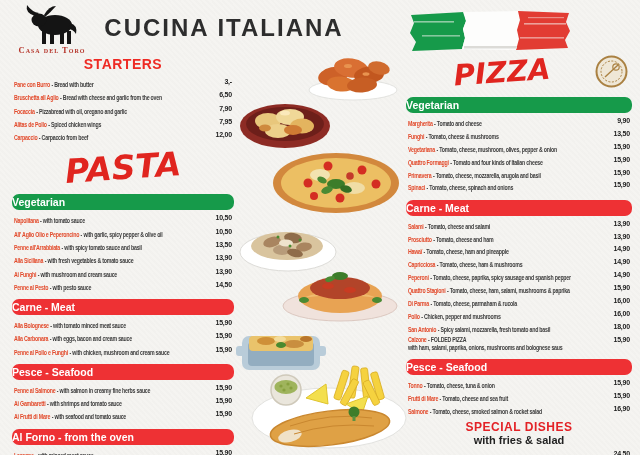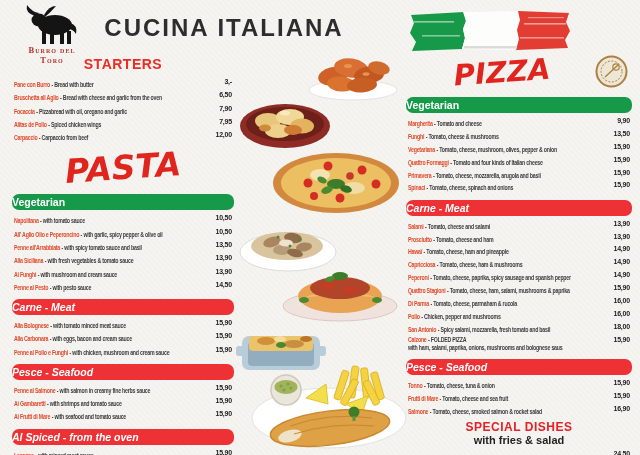--- a/index.html
+++ b/index.html
@@ -44,21 +44,21 @@
   .pasta-title { font-size:33px; margin:6px 0 4px; }
   .pizza-row { position:relative; height:36px; margin-bottom:2px; }
   .pizza-title { font-size:29px; padding-right:34px; }
   .badge { position:absolute; right:4px; top:1px; }
 
   .bar {
     border-radius:7px; color:#fff; text-align:left;
     font-size:10.5px; font-weight:800; padding:2px 0; margin:7px 0 4px;
   }
   .bar.green { background:#169a4a; }
-  .bar.red   { background:#ee3134;font-style:italic; }
+  .bar.red   { background:#ee3134; }
 
   
   .items { padding:0 2px; }
   .mi { display:flex; align-items:flex-start; margin-bottom:2.1px; }
   .col-right .mi { margin-bottom:1.7px; }
   .mi-body { flex:1; min-width:0; overflow:hidden; white-space:nowrap; line-height:8.2px; }
   .mi-body-inner {
     display:inline-block; transform:scaleX(0.75); transform-origin:0 50%;
     font-size:7px; font-weight:700; letter-spacing:-0.3px; white-space:nowrap;
   }
@@ -95,21 +95,21 @@
         <rect x="20" y="27" width="4" height="13"></rect>
         <rect x="28" y="29" width="4" height="11"></rect>
         <rect x="38" y="29" width="4" height="11"></rect>
         <rect x="45" y="27" width="4" height="13"></rect>
         <ellipse cx="17" cy="16" rx="7.5" ry="6.5"></ellipse>
         <path d="M13,12 Q3,9 5,1 Q10,8 17,9 Z"></path>
         <path d="M22,11 Q27,2 34,2 Q28,9 23,13 Z"></path>
         <path d="M48,19 Q56,21 54,30 Q51,25 46,25 Z"></path>
       </g>
     </svg>
-    <div class="logo-text">Burro del Toro</div>
+    <div class="logo-text">Casa del Toro</div>
   </div>
 
   <div class="main-title">CUCINA ITALIANA</div>
 
   <svg class="flag" width="164" height="46" viewBox="0 0 164 46">
     <polygon points="3,7 56,4 58,13 55,21 57,30 54,41 4,43 8,34 2,25 6,15" fill="#169a4a"></polygon>
     <polygon points="55,4 110,3 112,12 109,22 111,31 108,42 54,41 57,30 55,21 58,13" fill="#fdfdfc"></polygon>
     <polygon points="110,3 161,5 158,14 162,23 157,32 160,40 108,42 111,31 109,22 112,12" fill="#e23c33"></polygon>
     <rect x="56" y="38" width="53" height="2.5" fill="#dcdbd7"></rect>
     <rect x="6" y="13" width="40" height="1.6" fill="#f5f4f1" opacity="0.55"></rect>
@@ -219,21 +219,21 @@
   </div>
 
   <div class="mi">
     <span class="mi-body"><span class="mi-body-inner"><span class="mi-name">Ai Frutti di Mare</span><span class="mi-desc">- with seafood and tomato sauce</span><span class="mi-desc2"></span></span></span>
     <span class="mi-price">15,90</span>
   </div>
 </div>
     </div>
 
     <div>
-      <div class="bar red">Al Spiced - from the oven</div>
+      <div class="bar red">Al Forno - from the oven</div>
       <div class="items">
   <div class="mi">
     <span class="mi-body"><span class="mi-body-inner"><span class="mi-name">Lasagne</span><span class="mi-desc">- with minced meat sauce</span><span class="mi-desc2"></span></span></span>
     <span class="mi-price">15,90</span>
   </div>
 
 </div>
     </div>
   </div>
 

